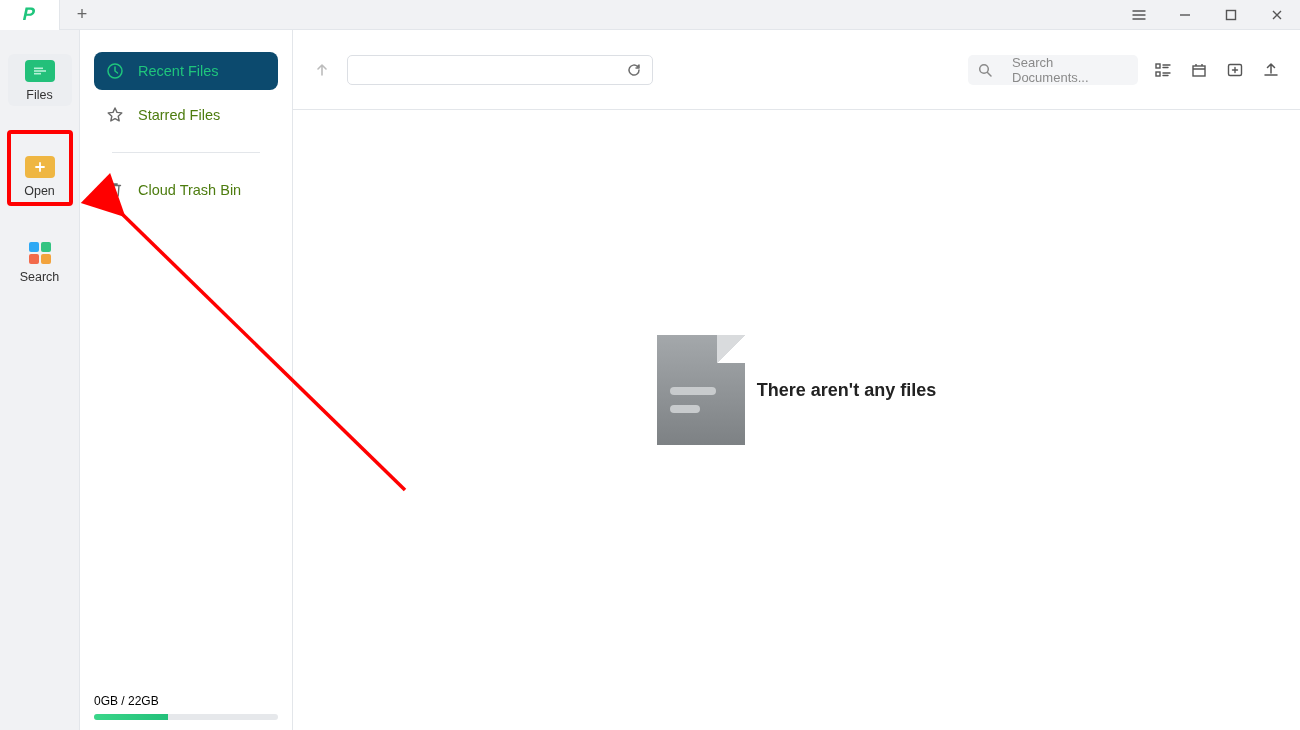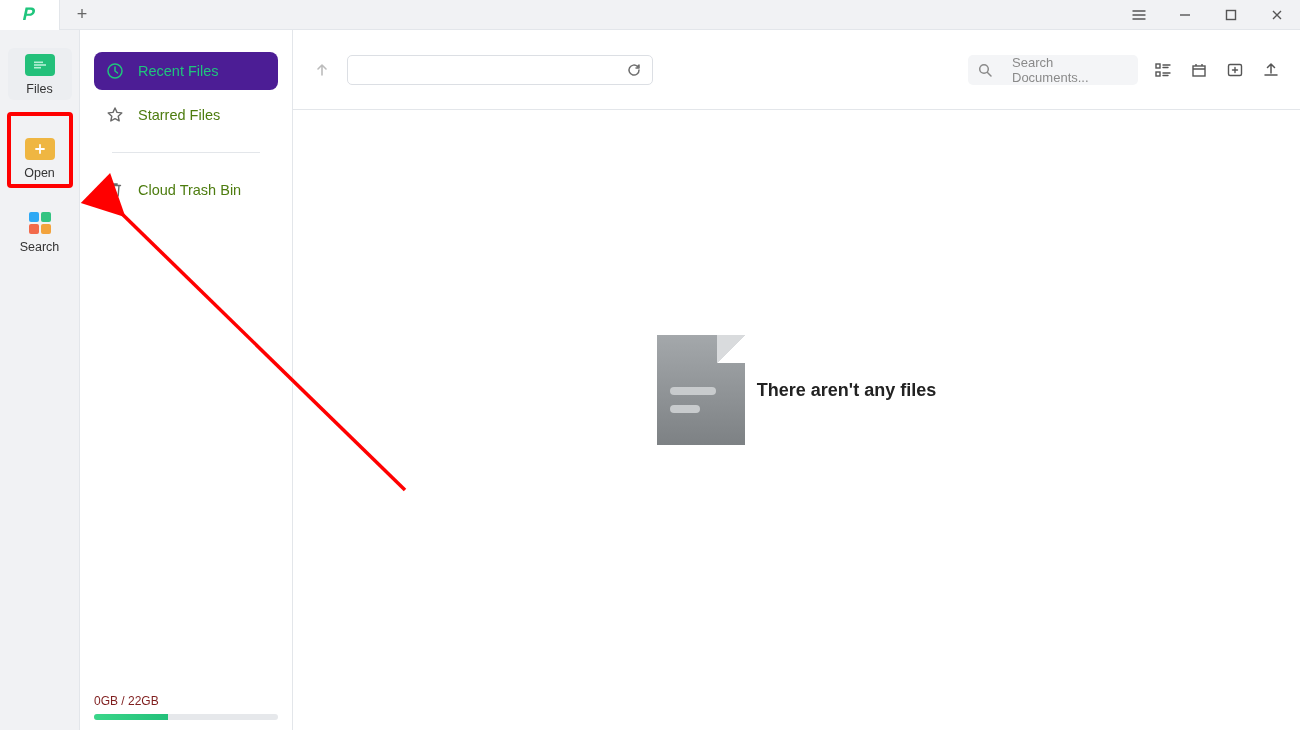--- a/index.html
+++ b/index.html
@@ -29,21 +29,21 @@
   .app-logo{font-size:18px;font-weight:bold;color:var(--accent);transform:skewX(-12deg);}
   .plus-tab{width:44px;display:flex;align-items:center;justify-content:center;font-size:18px;color:#666;cursor:pointer;}
   .titlebar-right{display:flex;}
   .titlebar-btn{width:46px;display:flex;align-items:center;justify-content:center;color:#555;font-size:14px;cursor:pointer;}
   .titlebar-btn.menu svg,.titlebar-btn svg{width:14px;height:14px;}
   
   .app-body{display:flex;height:700px;}
   
   .leftrail{
     width:80px;background:var(--bg);border-right:1px solid var(--border);
-    padding-top:18px;display:flex;flex-direction:column;align-items:center;gap:12px;
+    padding-top:24px;display:flex;flex-direction:column;align-items:center;gap:24px;
   }
   .rail-item{
     width:64px;padding:6px 0 4px;display:flex;flex-direction:column;align-items:center;gap:6px;
     border-radius:6px;cursor:pointer;
   }
   .rail-item.active{background:#eceef1;}
   .rail-item .icon-box{width:30px;height:22px;border-radius:4px;display:flex;align-items:center;justify-content:center;}
   .rail-item .lbl{font-size:12.5px;color:#333;}
   .highlight-box{
     width:66px;height:76px;border:4px solid #ff0000;border-radius:4px;display:flex;align-items:flex-end;justify-content:center;
@@ -52,26 +52,26 @@
   .convert-icon span{display:block;border-radius:2px;}
   
   .catcol{
     width:213px;background:#fff;border-right:1px solid var(--border);
     display:flex;flex-direction:column;position:relative;
   }
   .cat-list{padding:22px 14px 0;display:flex;flex-direction:column;gap:6px;}
   .cat-item{
     display:flex;align-items:center;gap:14px;padding:10px 12px;border-radius:8px;font-size:14.5px;color:#4d7c0f;cursor:pointer;
   }
-  .cat-item.active{background:#4c1d95;color:var(--accent);}
+  .cat-item.active{background:#0c4a6e;color:var(--accent);}
   .cat-item.active .ci-icon{color:var(--accent);}
   .ci-icon{width:18px;height:18px;color:#6a6a6a;display:flex;align-items:center;justify-content:center;}
   .cat-divider{height:1px;background:var(--border);margin:12px 18px;}
   .storage{
-    position:absolute;bottom:10px;left:14px;right:14px;font-size:12px;color:#7f1d1d;
+    position:absolute;bottom:10px;left:14px;right:14px;font-size:12px;color:#000000;
   }
   .storage-bar{height:6px;background:#e6e8eb;border-radius:3px;margin-top:6px;overflow:hidden;}
   .storage-fill{height:100%;background:linear-gradient(90deg,#3ad689,#23c07a);}
   
   .main{flex:1;display:flex;flex-direction:column;background:#fff;}
   .toolbar{
     height:80px;border-bottom:1px solid var(--border);display:flex;align-items:center;padding:0 18px;gap:14px;
   }
   .up-btn{width:22px;height:22px;display:flex;align-items:center;justify-content:center;color:#bcbcbc;cursor:pointer;}
   .path-box{

